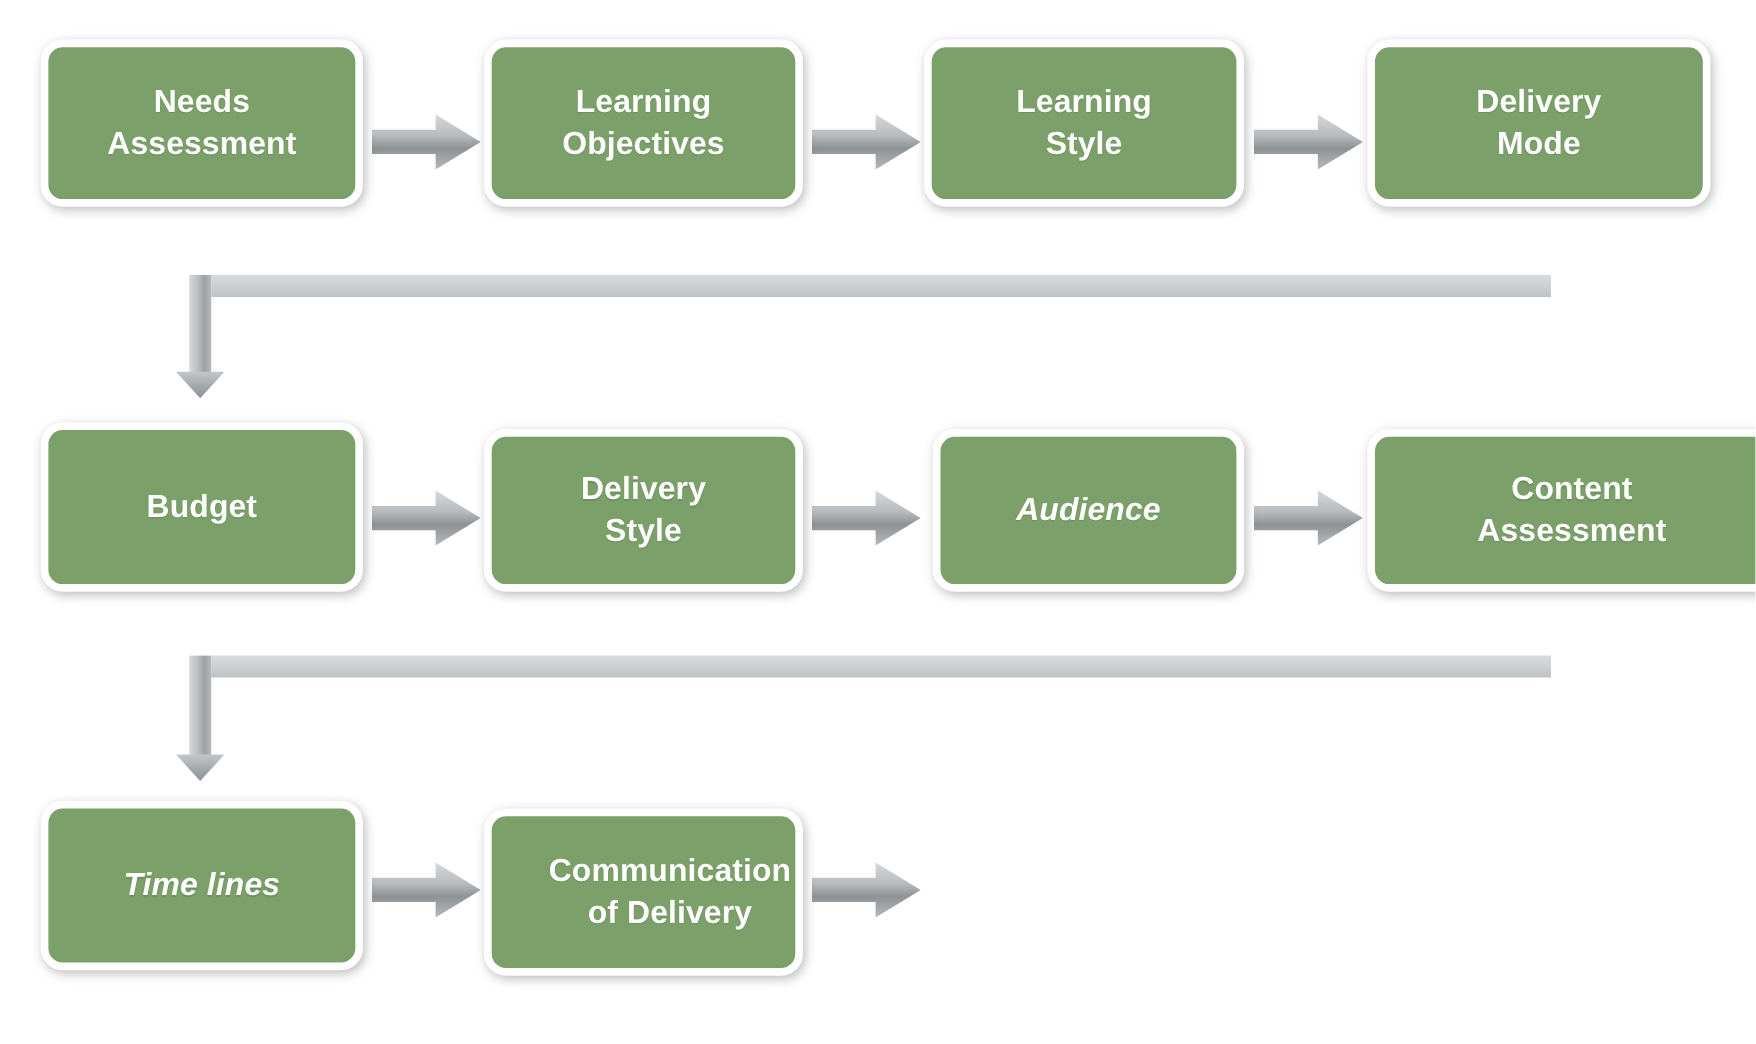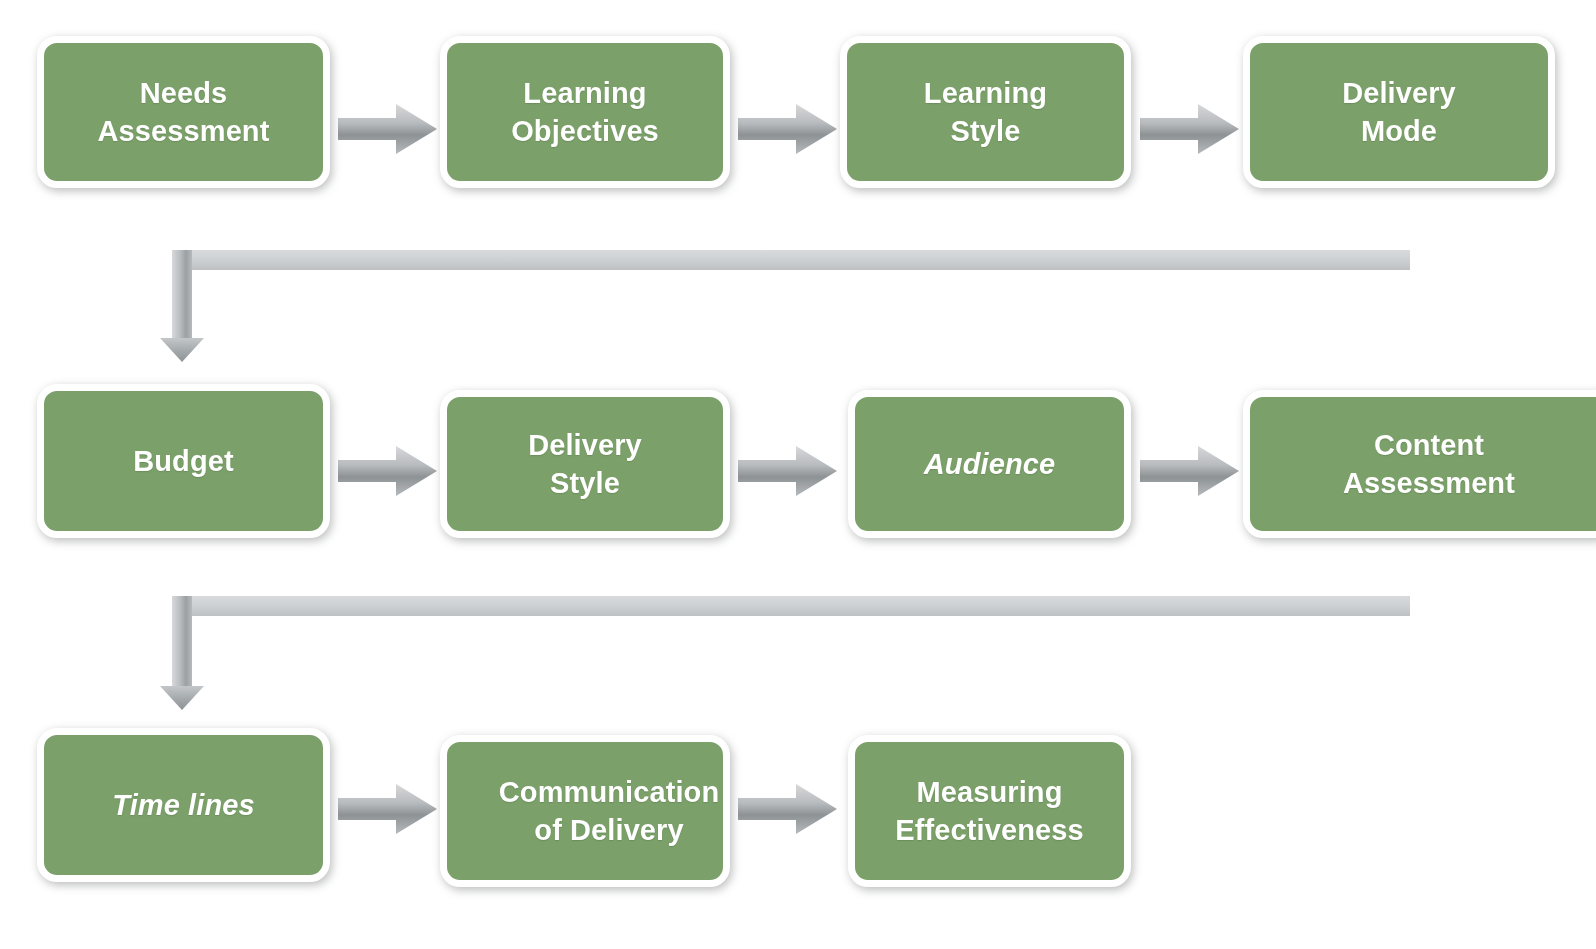--- a/index.html
+++ b/index.html
@@ -188,17 +188,14 @@
   <div class="node" style="left:440px; top:735px; width:290px; height:152px;padding-left:48px;">
     <span class="node-label"><span>Communication</span><br><span>of Delivery</span></span>
   </div>
 
   <div class="harrow" style="left:738px; top:780px; width:100px; height:58px;">
     <svg width="100" height="58" viewBox="0 0 100 58">
       <path d="M 0 18 L 58 18 L 58 4 L 99 29 L 58 54 L 58 40 L 0 40 Z" fill="url(#gradH)"></path>
     </svg>
   </div>
 
-  <div class="node" style="left:848px; top:735px; width:283px; height:152px;">
-    <span class="node-label"><span>Measuring</span><br><span>Effectiveness</span></span>
-  </div>
 
 </div>
 
 </body></html>

